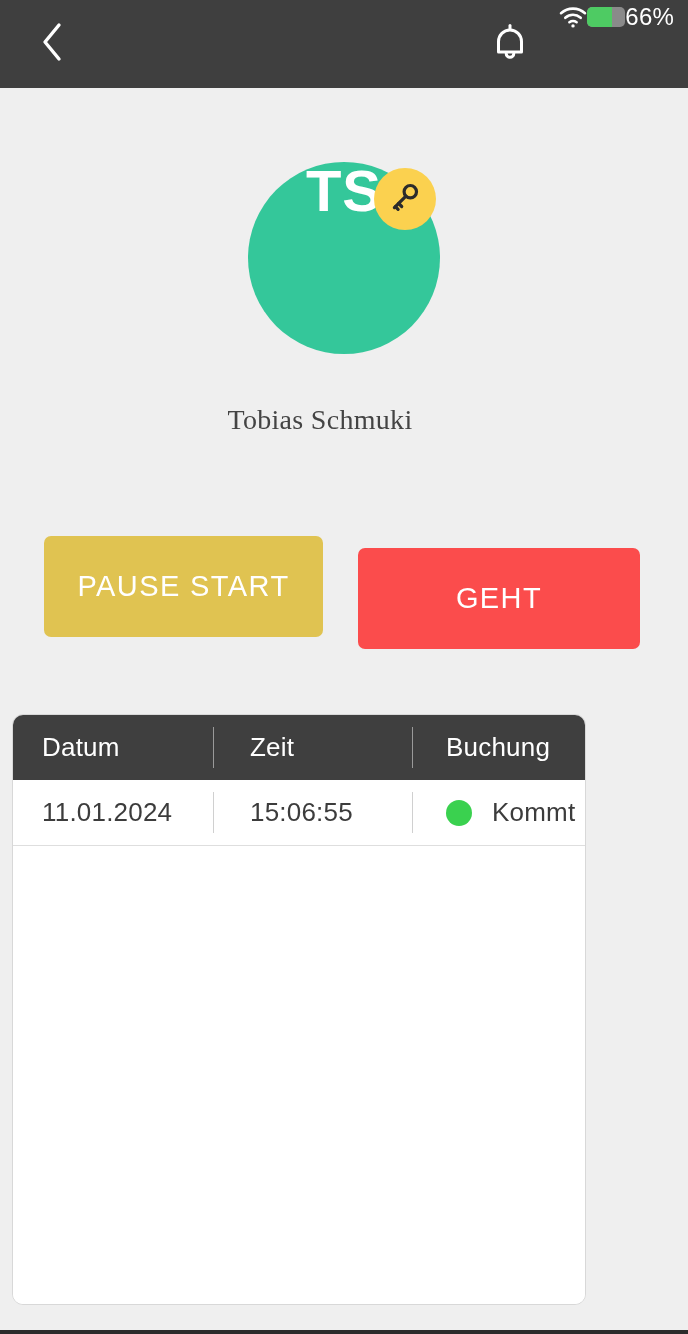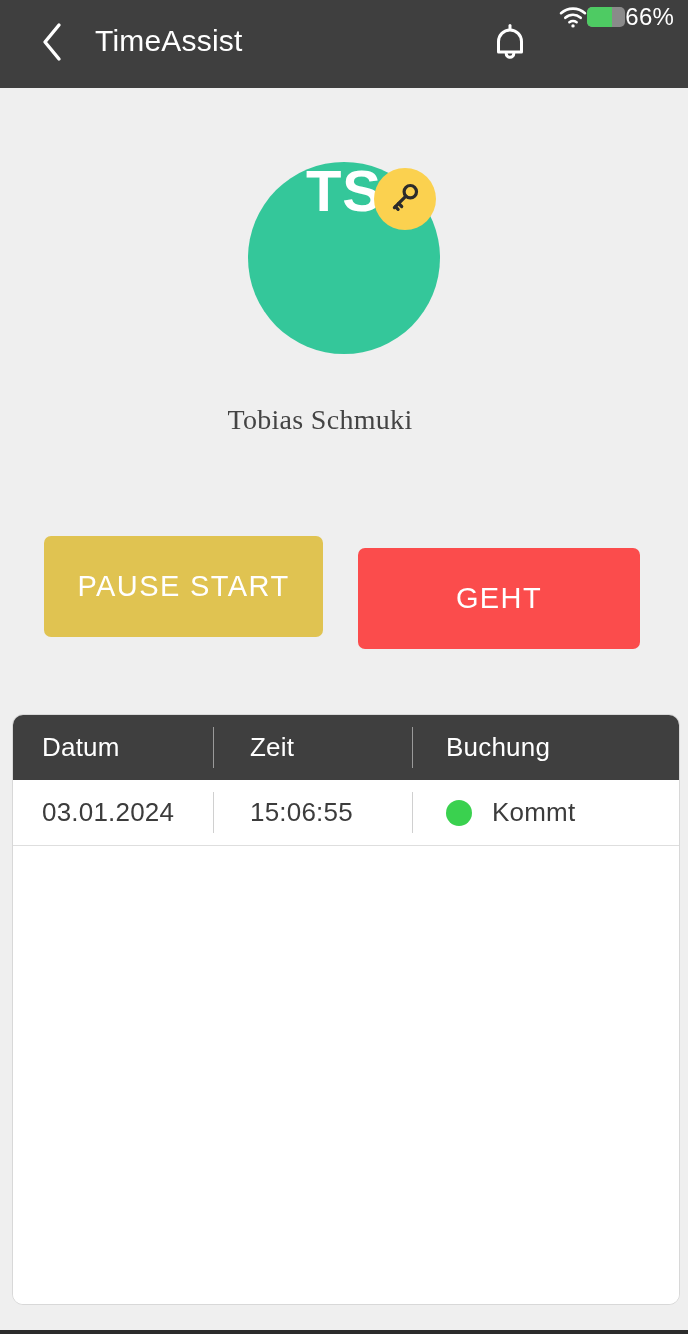--- a/index.html
+++ b/index.html
@@ -172,21 +172,21 @@
     left: 358px;
     width: 282px;
     background: #fb4c4c;
   }
 
   
   .table-card {
     position: absolute;
     left: 12px;
     top: 714px;
-    width: 668px;
+    width: 574px;
     height: 591px;
     border-radius: 11px;
     background: #ffffff;
     border: 1px solid #d8d8d8;
     box-sizing: border-box;
     overflow: hidden;
   }
   .table-head {
     position: relative;
     height: 65px;
@@ -277,21 +277,20 @@
     </div>
 
     <div class="back-btn">
       <span>
         <svg width="26" height="42" viewBox="0 0 26 42" fill="none" xmlns="http://www.w3.org/2000/svg">
           <path d="M20 4L6 21L20 38" stroke="#ffffff" stroke-width="3.4" stroke-linecap="round" stroke-linejoin="round"></path>
         </svg>
       </span>
     </div>
 
-    <div class="app-title">TimeAssist</div>
 
     <div class="bell-btn">
       <span>
         <svg width="40" height="44" viewBox="0 0 40 44" fill="none" xmlns="http://www.w3.org/2000/svg">
           <path d="M20 5.5V8.5" stroke="#ffffff" stroke-width="3" stroke-linecap="round"></path>
           <path d="M8.5 32V21.5C8.5 15.1 13.6 10 20 10C26.4 10 31.5 15.1 31.5 21.5V32H8.5Z" stroke="#ffffff" stroke-width="3" stroke-linejoin="round"></path>
           <path d="M16.2 33.5C16.2 35.6 17.9 37.3 20 37.3C22.1 37.3 23.8 35.6 23.8 33.5" stroke="#ffffff" stroke-width="3" stroke-linecap="round" stroke-linejoin="round"></path>
         </svg>
       </span>
     </div>
@@ -329,21 +328,21 @@
         <span class="head-text">Zeit</span>
       </div>
       <div class="divider d2"></div>
       <div class="cell col-3">
         <span class="head-text">Buchung</span>
       </div>
     </div>
 
     <div class="table-row">
       <div class="cell col-1">
-        <span class="row-text">03.01.2024</span>
+        <span class="row-text">11.01.2024</span>
       </div>
       <div class="divider d1 light"></div>
       <div class="cell col-2">
         <span class="row-text">15:06:55</span>
       </div>
       <div class="divider d2 light"></div>
       <div class="cell col-3">
         <span class="status-dot" style="background: rgb(58, 209, 79);"></span>
         <span class="row-text">Kommt</span>
       </div>

